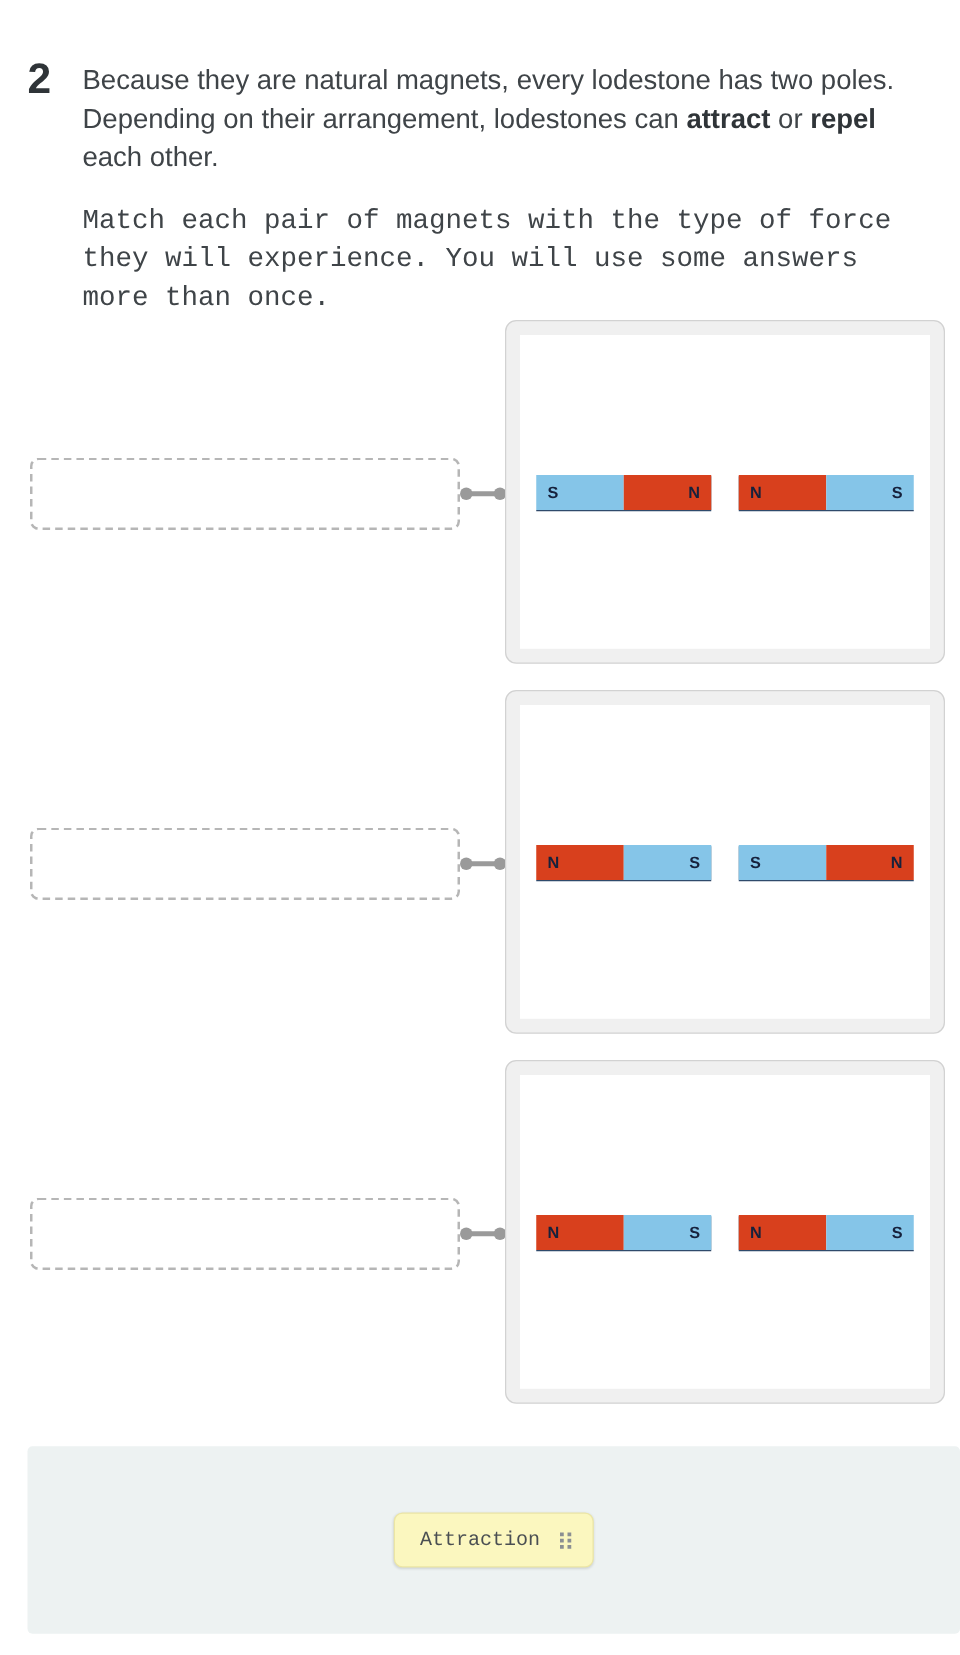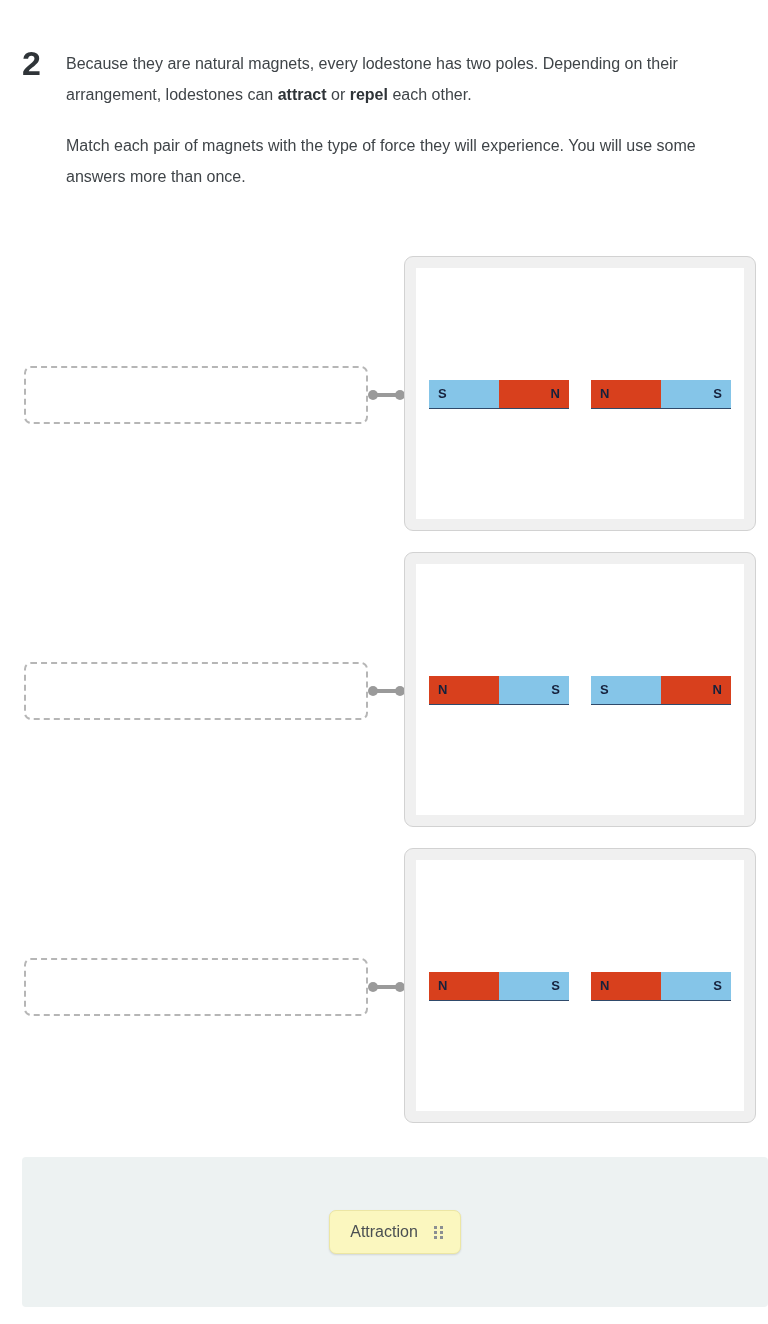--- a/index.html
+++ b/index.html
@@ -34,27 +34,27 @@
     font-weight: 700;
     line-height: 34px;
     color: #2f3438;
     letter-spacing: -0.5px;
   }
   .q-body {
     flex: 1 1 auto;
     padding-top: 2px;
   }
   .q-para {
-    font-size: 16px;
+    font-size: 22px;
     line-height: 31px;
     color: #3f4448;
     margin: 0 0 20px 0;
     max-width: 660px;
   }
-  .q-para:last-child { margin-bottom: 0; }
+  .q-para:last-child { margin-bottom: 0; font-family: Liberation Mono, monospace; }
   .q-para b { font-weight: 700; color: #2f3438; }
 
   
   .match-row {
     position: absolute;
     left: 0;
     width: 768px;
     display: block;
   }
   .row-1 { top: 256px; }
@@ -164,20 +164,21 @@
     top: 1157px;
     width: 746px;
     height: 150px;
     background: #edf2f2;
     border-radius: 4px;
     display: flex;
     align-items: center;
     justify-content: center;
     gap: 22px;
     box-sizing: border-box;
+    font-family: Liberation Mono, monospace;
   }
   .chip {
     display: flex;
     align-items: center;
     gap: 16px;
     background: #fbf7bf;
     border: 1px solid #ece6a4;
     border-radius: 7px;
     padding: 13px 17px 13px 20px;
     box-shadow: 0 1px 2px rgba(0,0,0,0.12);

